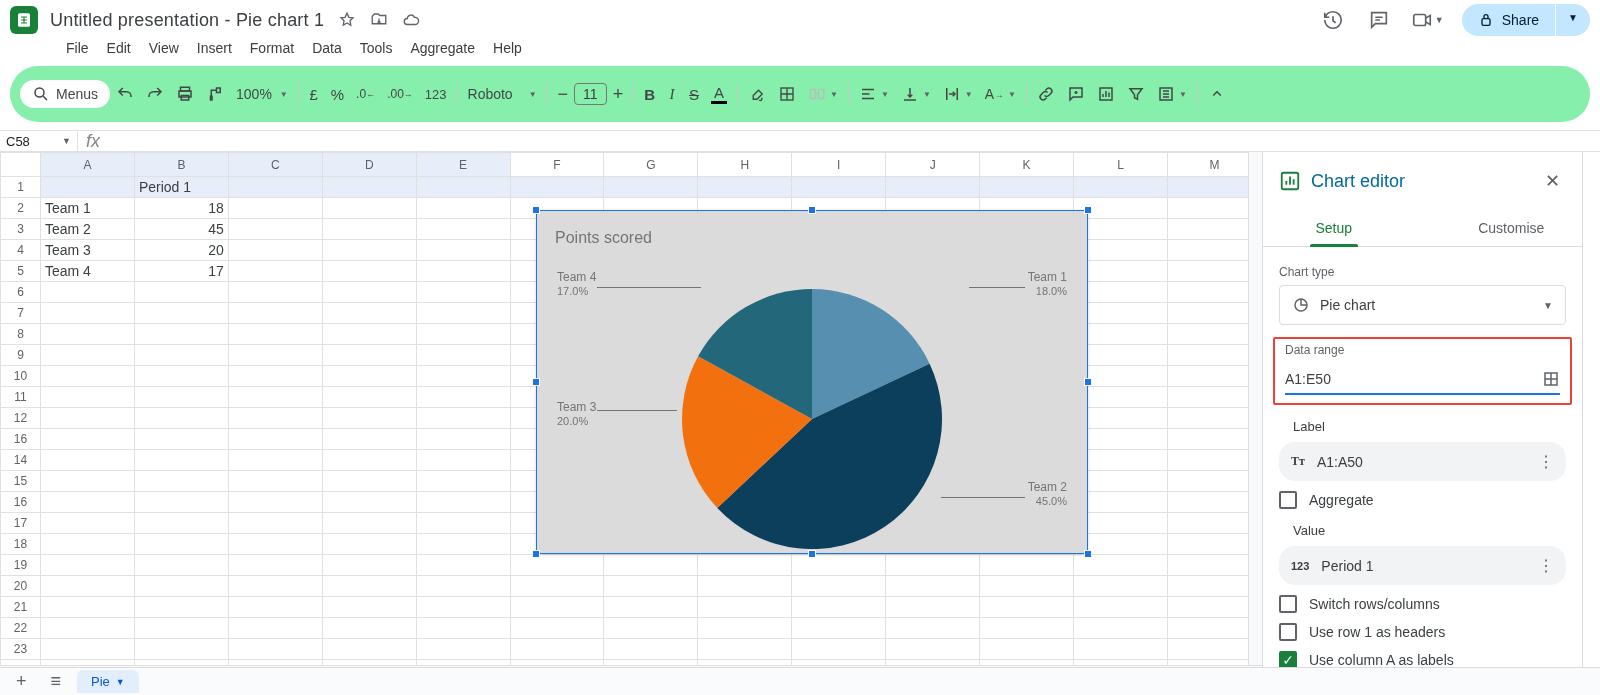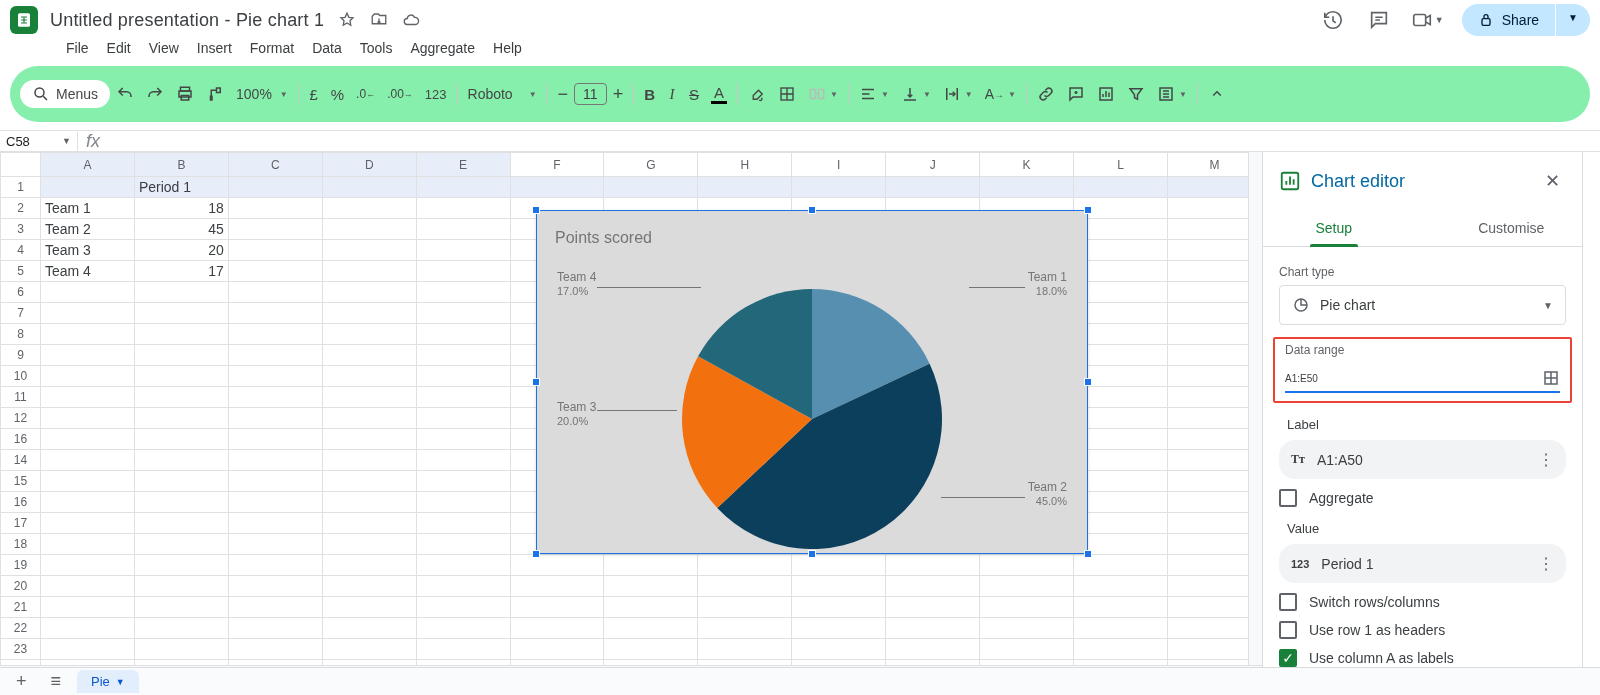--- a/index.html
+++ b/index.html
@@ -93,23 +93,23 @@
   .panel-tabs { display:flex; border-bottom:1px solid var(--border);gap:36px; }
   .tab { flex:1; text-align:center; padding:10px 0; font-size:14px; color:#5f6368; }
   .tab.active { color:var(--green2); font-weight:500; position:relative; }
   .tab.active::after { content:''; position:absolute; left:50%; transform:translateX(-50%); bottom:-1px; width:48px; height:3px; background:var(--green2); border-radius:2px 2px 0 0; }
   .panel-body { padding:12px 16px; overflow:auto; }
   .field-label { font-size:12px; color:#5f6368; margin:6px 0; }
   .select-box { display:flex; align-items:center; gap:10px; border:1px solid #dadce0; border-radius:4px; padding:10px 12px; font-size:14px; color:#3c4043; justify-content:flex-start; }
   .select-box .caret { margin-left:auto; color:#5f6368; font-size:10px; }
   .highlight-box { border:2.5px solid #ea4335; border-radius:2px; padding:4px 10px 8px 10px; margin:12px -6px; }
   .data-range-input { display:flex; align-items:center; border-bottom:2px solid var(--blue-accent); padding:6px 0 4px 0; gap:8px; }
-  .data-range-input input { border:none; outline:none; flex:1; font-size:10px; color:#3c4043; padding:2px 0; background:transparent;}
+  .data-range-input input { border:none; outline:none; flex:1; font-size:14px; color:#3c4043; padding:2px 0; background:transparent;}
   .grid-icon { color:#5f6368; }
-  .section-label { font-size:13px; color:#3c4043; font-weight:500; margin:14px 0 8px 8px; }
+  .section-label { font-size:13px; color:#3c4043; font-weight:500; margin:14px 0 8px 14px; }
   .chip { display:flex; align-items:center; gap:12px; background:#f1f3f4; border-radius:16px; padding:10px 12px; font-size:14px; color:#3c4043; }
   .chip .more { margin-left:auto; color:#5f6368; font-size:16px;}
   .check-row { display:flex; align-items:center; gap:12px; font-size:14px; color:#3c4043; margin:10px 0; }
   .check-row .box { width:18px; height:18px; border:2px solid #5f6368; border-radius:2px; display:inline-flex; align-items:center; justify-content:center; }
   .check-row .box.checked { background:var(--green2); border-color:var(--green2); color:#fff; }
 
   
   .tabbar { position:absolute; bottom:0; left:0; right:0; height:28px; border-top:1px solid var(--border); display:flex; align-items:center; padding:0 8px; gap:8px; background:#f9fbfd; }
   .tabbar .tab-btn { color:#5f6368; padding:4px 8px; font-size:18px; }
   .sheet-tab { background:#e3eefc; color:#0b57d0; padding:4px 14px; border-radius:6px 6px 0 0; font-size:13px; display:flex; align-items:center; gap:6px; }

